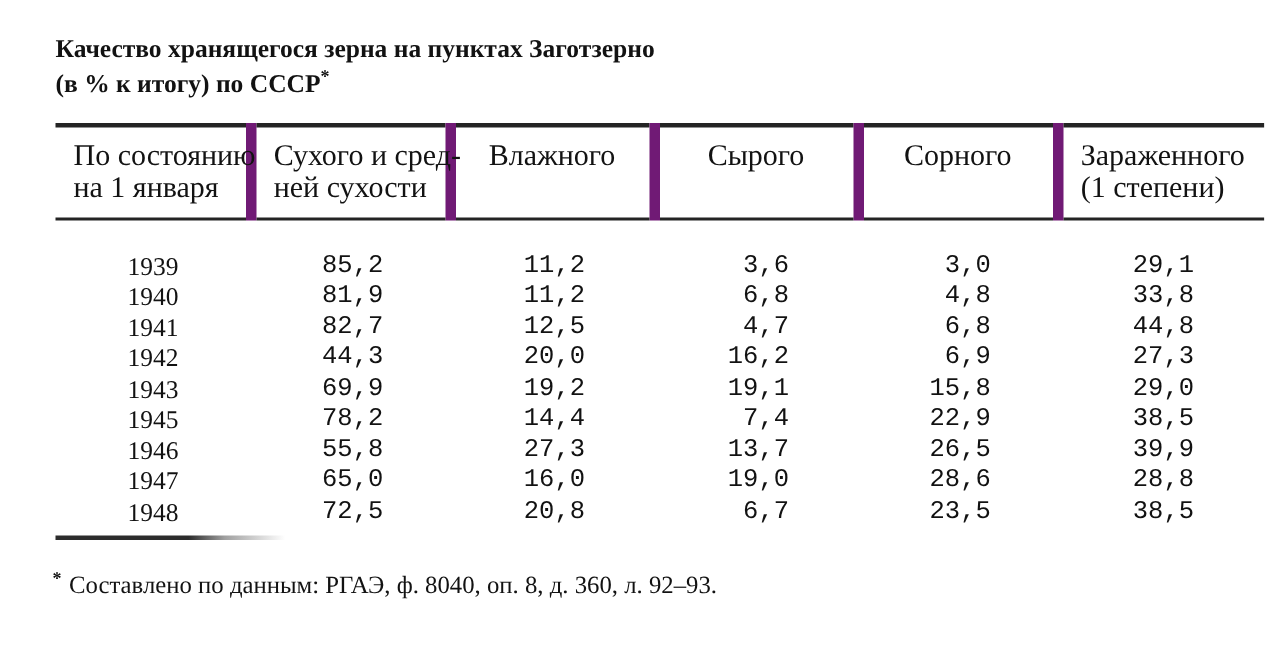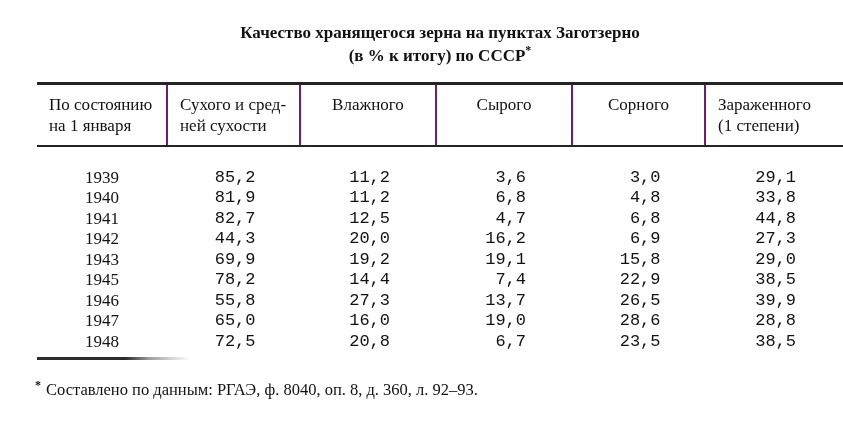--- a/index.html
+++ b/index.html
@@ -9,21 +9,21 @@
     height: 443px;
     background: #ffffff;
     color: #121212;
     font-family: "Liberation Serif", serif;
     overflow: hidden;
   }
   .title-block {
     margin-left: 37px;
     width: 806px;
     padding-top: 21px;
-    text-align: center;
+    text-align: left;
     font-weight: bold;
     font-size: 17px;
     line-height: 23px;
   }
   .title-line { display: block; }
   sup.star {
     font-size: 12px;
     font-weight: bold;
     line-height: 0;
     vertical-align: super;
@@ -32,28 +32,28 @@
     border-collapse: collapse;
     table-layout: fixed;
     margin-left: 37px;
     margin-top: 15px;
     width: 806px;
     border-top: 3px solid #242424;
   }
   #grain-table thead th {
     border-bottom: 2px solid #242424;
     font-weight: normal;
-    font-size: 17px;
+    font-size: 20px;
     vertical-align: top;
     padding-top: 9px;
     padding-bottom: 9px;
     height: 42px;
     box-sizing: content-box;
   }
-  #grain-table thead th.sep { border-left: 2px solid #701a75; }
+  #grain-table thead th.sep { border-left: 7px solid #701a75; }
   .hline { display: block; line-height: 21px; white-space: nowrap; }
   .th-left { text-align: left; padding-left: 12px; padding-right: 4px; }
   .th-center { text-align: center; }
   #grain-table tbody td {
     border: none;
     padding: 0;
     font-size: 17px;
     height: 20.5px;
     line-height: 20.5px;
   }

